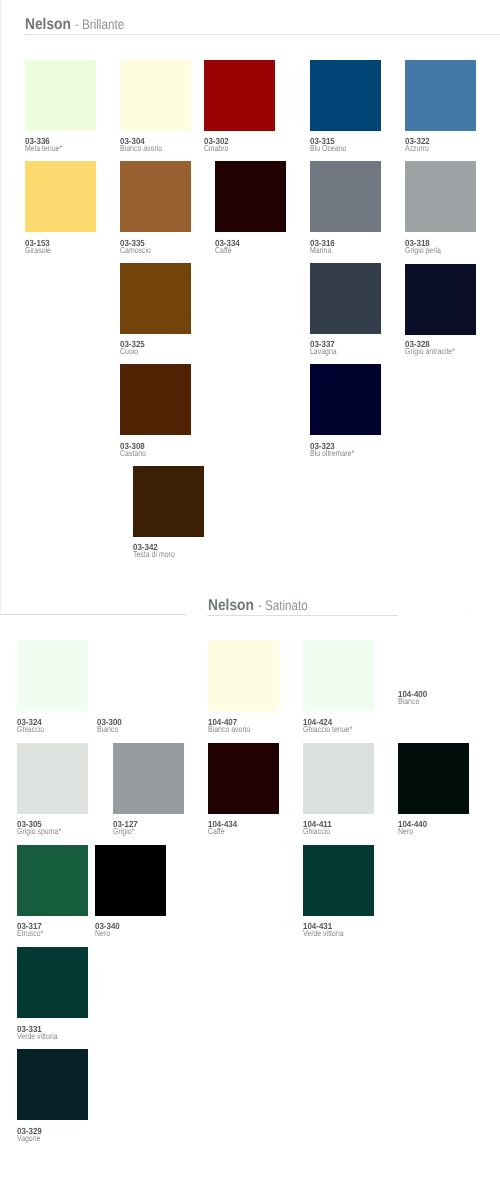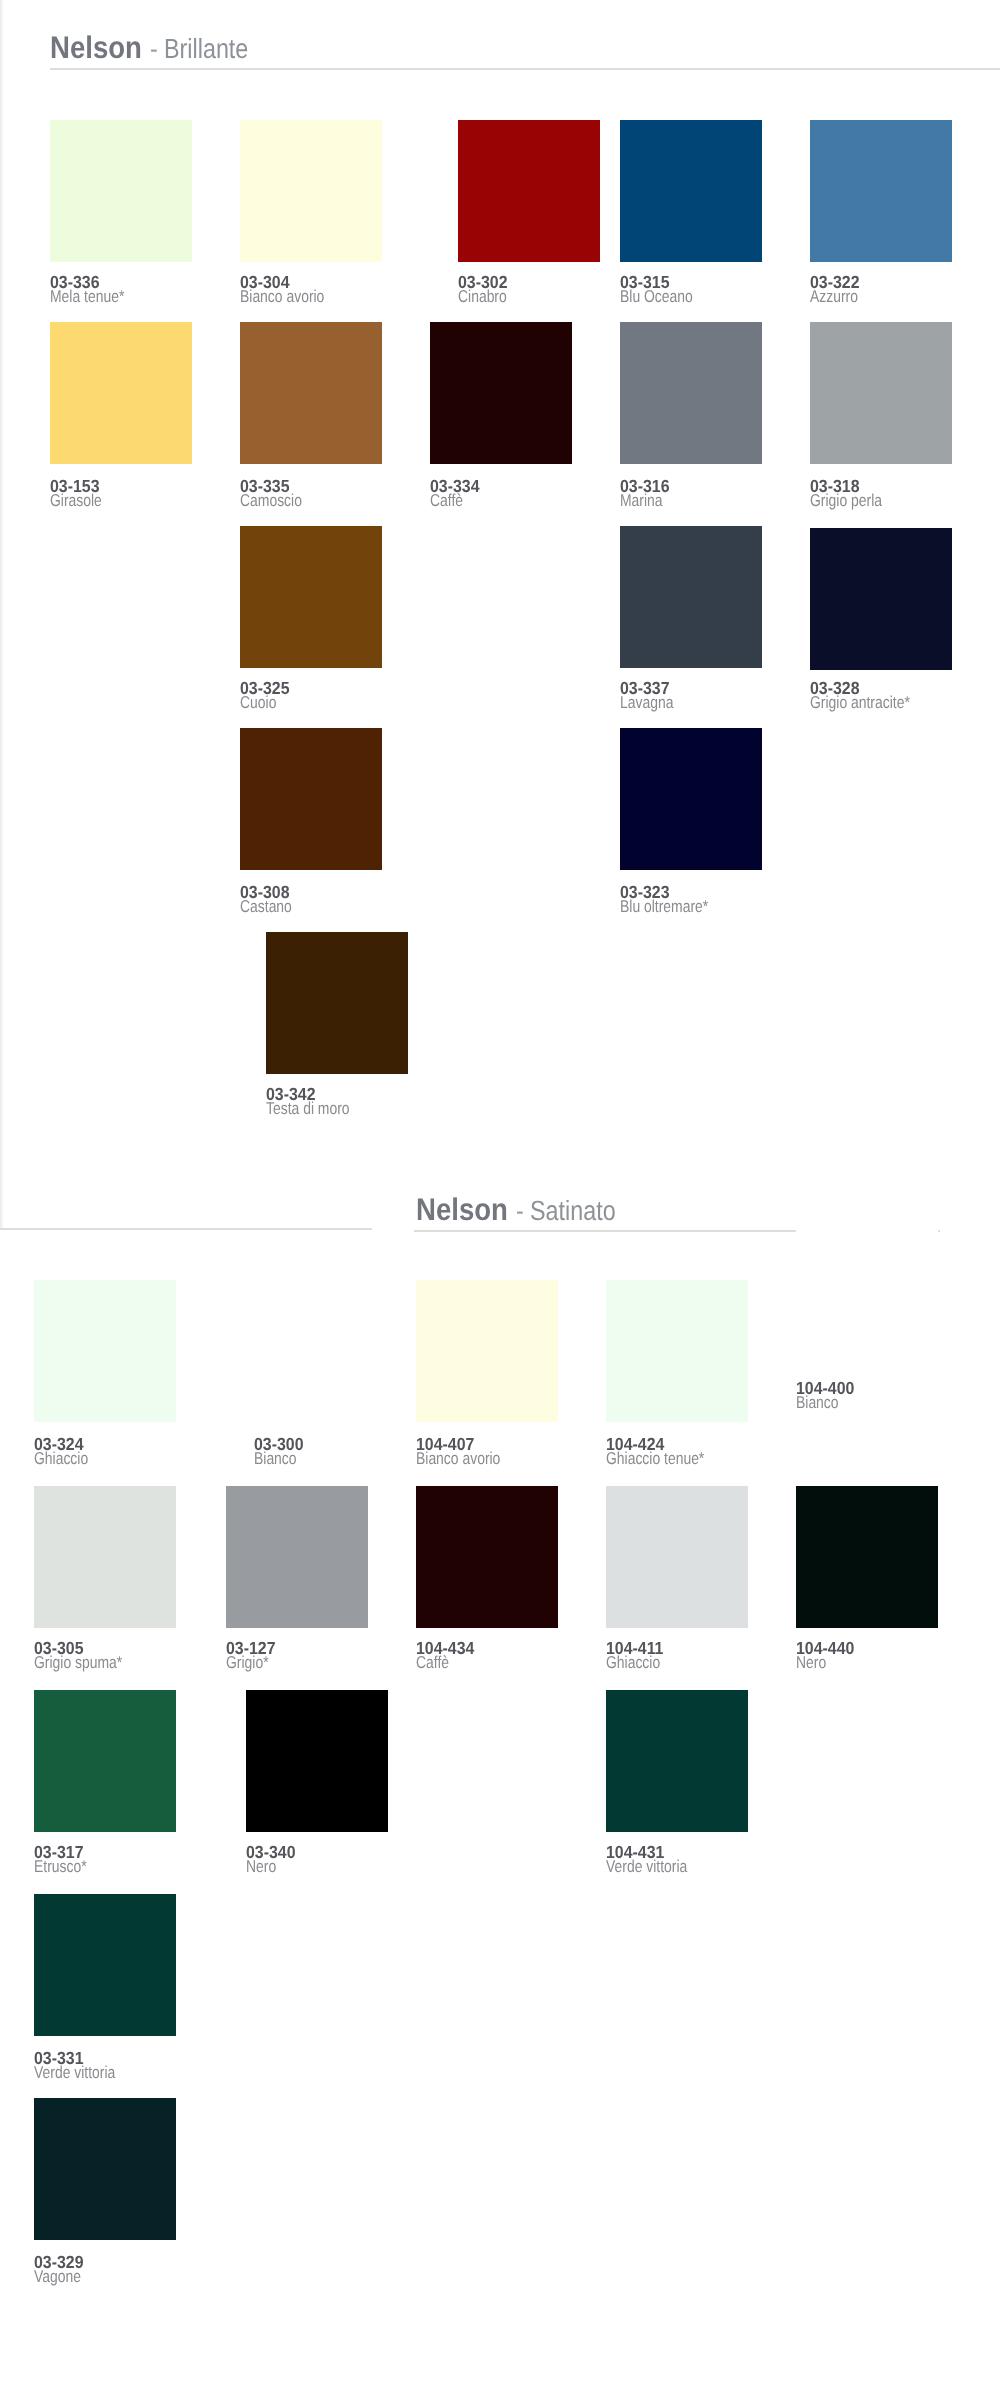--- a/index.html
+++ b/index.html
@@ -66,21 +66,21 @@
       <div class="swatch" style="left: 119.5px; top: 364.3px; height: 92px;">
         <div class="chip" style="background: rgb(79, 34, 3);"></div>
         <div class="code" style="top: 77.6px;">03-308</div>
         <div class="cname" style="top: 84.5px;">Castano</div>
       </div>
       <div class="swatch" style="left: 133px; top: 465.8px; height: 92px;">
         <div class="chip" style="background: rgb(59, 32, 4);"></div>
         <div class="code" style="top: 77.6px;">03-342</div>
         <div class="cname" style="top: 84.5px;">Testa di moro</div>
       </div>
-      <div class="swatch" style="left: 229px; top: 59.8px; height: 92px;">
+      <div class="swatch" style="left: 204px; top: 59.8px; height: 92px;">
         <div class="chip" style="background: rgb(153, 3, 3);"></div>
         <div class="code" style="top: 77.6px;">03-302</div>
         <div class="cname" style="top: 84.5px;">Cinabro</div>
       </div>
       <div class="swatch" style="left: 214.5px; top: 161.3px; height: 92px;">
         <div class="chip" style="background: rgb(32, 2, 2);"></div>
         <div class="code" style="top: 77.6px;">03-334</div>
         <div class="cname" style="top: 84.5px;">Caffè</div>
       </div>
       <div class="swatch" style="left: 309.5px; top: 59.8px; height: 92px;">
@@ -145,31 +145,31 @@
       <div class="swatch" style="left: 17.3px; top: 947.1px; height: 92px;">
         <div class="chip" style="background: rgb(2, 58, 51);"></div>
         <div class="code" style="top: 77.6px;">03-331</div>
         <div class="cname" style="top: 84.5px;">Verde vittoria</div>
       </div>
       <div class="swatch" style="left: 17.3px; top: 1049.4px; height: 92px;">
         <div class="chip" style="background: rgb(6, 34, 38);"></div>
         <div class="code" style="top: 77.6px;">03-329</div>
         <div class="cname" style="top: 84.5px;">Vagone</div>
       </div>
-      <div class="swatch" style="left: 127px; top: 640.2px; height: 92px; text-align: right;">
+      <div class="swatch" style="left: 97px; top: 640.2px; height: 92px; text-align: right;">
         <div class="chip" style="background: rgb(255, 255, 255);"></div>
         <div class="code" style="top: 77.6px;">03-300</div>
         <div class="cname" style="top: 84.5px;">Bianco</div>
       </div>
       <div class="swatch" style="left: 112.5px; top: 742.5px; height: 92px;">
         <div class="chip" style="background: rgb(152, 156, 161);"></div>
         <div class="code" style="top: 77.6px;">03-127</div>
         <div class="cname" style="top: 84.5px;">Grigio*</div>
       </div>
-      <div class="swatch" style="left: 123px; top: 844.8px; height: 92px;">
+      <div class="swatch" style="left: 95px; top: 844.8px; height: 92px;">
         <div class="chip" style="background: rgb(0, 0, 0);"></div>
         <div class="code" style="top: 77.6px;">03-340</div>
         <div class="cname" style="top: 84.5px;">Nero</div>
       </div>
       <div class="swatch" style="left: 207.7px; top: 640.2px; height: 92px; text-align: right;">
         <div class="chip" style="background: rgb(254, 253, 225);"></div>
         <div class="code" style="top: 77.6px;">104-407</div>
         <div class="cname" style="top: 84.5px;">Bianco avorio</div>
       </div>
       <div class="swatch" style="left: 207.7px; top: 742.5px; height: 92px;">

